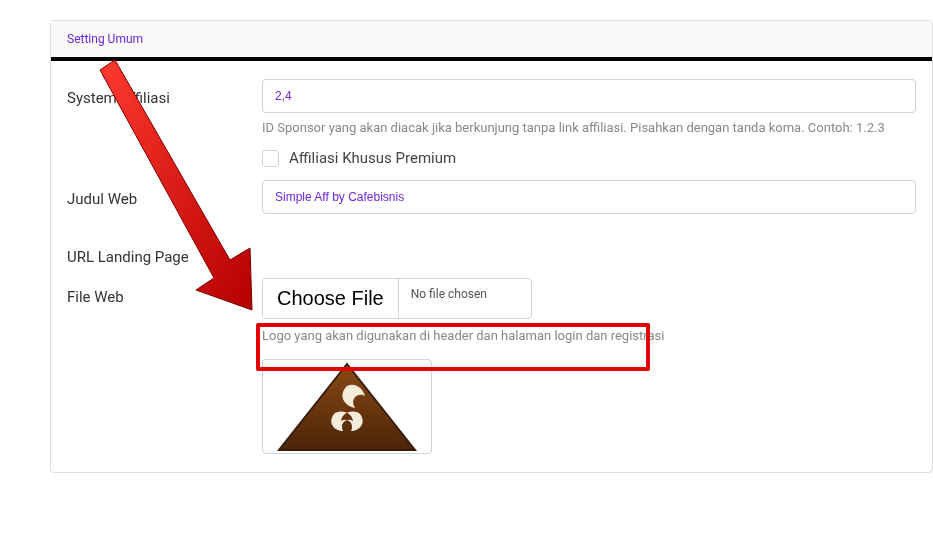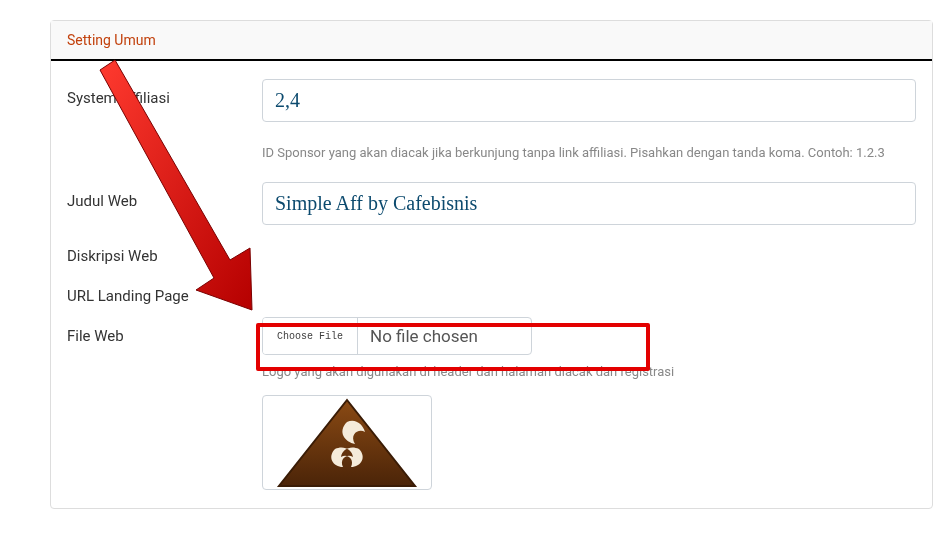--- a/index.html
+++ b/index.html
@@ -16,24 +16,24 @@
     padding:20px 0 0 50px;
   }
   .panel {
     border:1px solid #ddd;
     border-radius:4px;
     background:#fff;
     width:100%;
   }
   .panel-header {
     background:#f9f9f9;
-    border-bottom:2px solid #000000;
+    border-bottom:4px solid #000000;
     padding:11px 16px;
-    font-size:14px;
-    color:#c2410c;
+    font-size:12px;
+    color:#6d28d9;
   }
   .panel-body {
     padding:18px 16px 10px 16px;
   }
   .form-row {
     display:flex;
     align-items:flex-start;
     margin-bottom:8px;
   }
   .label-col {
@@ -45,29 +45,29 @@
   }
   .input-col {
     flex:1;
     min-width:0;
   }
   .form-input {
     width:100%;
     padding:9px 12px;
     border:1px solid #ced4da;
     border-radius:4px;
-    font-size:20px;
-    color:#0c4a6e;
-    background:#fff;
-    font-family:Liberation Serif, serif;
+    font-size:12px;
+    color:#6d28d9;
+    background:#fff;
+    font-family:Liberation Sans, sans-serif;
   }
   .help-text {
     font-size:13px;
     color:#888;
-    margin-top:22px;
+    margin-top:6px;
     line-height:1.4;
   }
   .check-wrap { margin-top:12px; }
   .check-line {
     display:flex;
     align-items:center;
     gap:10px;
     margin-bottom:5px;
     font-size:15px;
     color:#444;
@@ -99,29 +99,29 @@
     border-radius:4px;
     width:270px;
     overflow:hidden;
     background:#fff;
   }
   .file-btn {
     padding:8px 14px;
     border:none;
     border-right:1px solid #ced4da;
     background:#fff;
-    font-size:10px;
-    color:#404040;
+    font-size:20px;
+    color:#000000;
     cursor:pointer;
-    font-family:Liberation Mono, monospace;
+    font-family:Liberation Sans, sans-serif;
   }
   .file-txt {
     padding:8px 12px;
     color:#555;
-    font-size:17px;
+    font-size:12px;
   }
   .logo-box {
     margin-top:14px;
     width:170px;
     height:95px;
     border:1px solid #ced4da;
     border-radius:4px;
     background:#fff;
     display:flex;
     align-items:flex-end;
@@ -135,49 +135,52 @@
 <div class="panel">
   <div class="panel-header">Setting Umum</div>
   <div class="panel-body">
 
     <div class="form-row">
       <div class="label-col">System Affiliasi</div>
       <div class="input-col">
         <input class="form-input" value="2,4" style="">
         <div class="help-text">ID Sponsor yang akan diacak jika berkunjung tanpa link affiliasi. Pisahkan dengan tanda koma. Contoh: 1.2.3</div>
         <div class="check-wrap">
+          <div class="check-line">
+            <div class="checkbox"></div>
+            <span>Affiliasi Khusus Premium</span>
+          </div>
         </div>
       </div>
     </div>
 
     <div class="form-row" style="">
       <div class="label-col">Judul Web</div>
       <div class="input-col">
         <input class="form-input" value="Simple Aff by Cafebisnis" style="">
       </div>
     </div>
 
     <div class="form-row" style="margin-top:12px">
-      <div class="label-col">Diskripsi Web</div>
     </div>
 
     <div class="form-row" style="margin-top:12px">
       <div class="label-col">URL Landing Page</div>
       <div class="input-col">
       </div>
     </div>
 
     <div class="form-row" style="margin-top:12px">
       <div class="label-col">File Web</div>
       <div class="input-col">
         <div class="file-row">
           <button class="file-btn">Choose File</button>
           <div class="file-txt">No file chosen</div>
         </div>
-        <div class="help-text" style="margin-top:8px">Logo yang akan digunakan di header dan halaman diacak dan registrasi</div>
+        <div class="help-text" style="margin-top:8px">Logo yang akan digunakan di header dan halaman login dan registrasi</div>
         <div class="logo-box">
           <svg viewBox="0 0 160 95" width="160" height="95">
             <defs>
               <linearGradient id="g1" x1="0" y1="0" x2="0" y2="1">
                 <stop offset="0" stop-color="#8a4a14"></stop>
                 <stop offset="1" stop-color="#4b2408"></stop>
               </linearGradient>
             </defs>
             <path d="M80 6 L148 92 L12 92 Z" fill="url(#g1)" stroke="#3a1c06" stroke-width="2"></path>
             <path d="M80 28 c-10 10 -2 20 8 22 c-6 -10 4 -16 10 -12 c-2 -8 -10 -14 -18 -10 z

